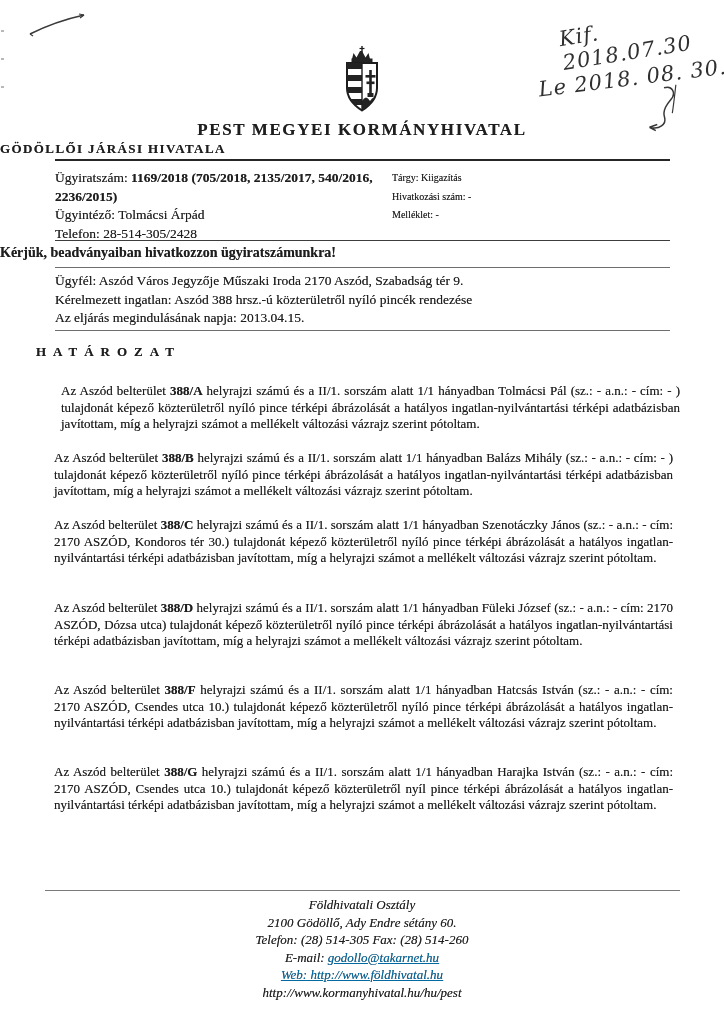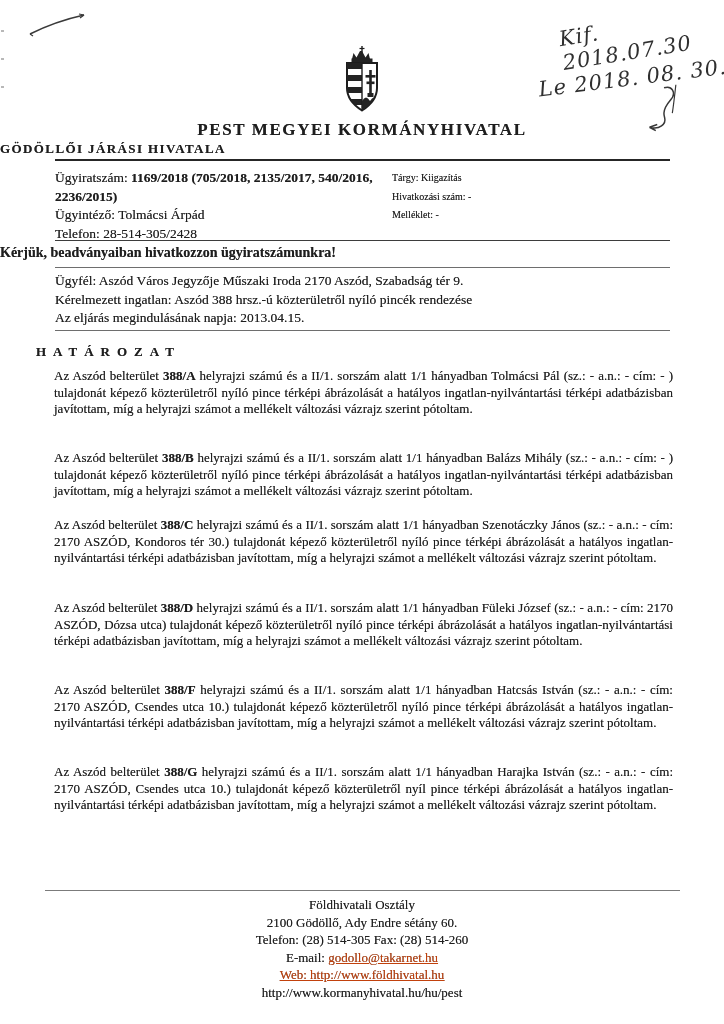--- a/index.html
+++ b/index.html
@@ -40,25 +40,25 @@
   .info-right{left:392px;top:169px;width:280px;font-size:10px;line-height:18.5px;}
   .b{font-weight:bold;}
 
   .notice{left:0;right:0;top:245px;font-weight:bold;font-size:14px;}
 
   .client{left:55px;top:272px;width:618px;font-size:13.5px;line-height:18.5px;}
 
   .decision-title{left:0;right:0;top:344px;text-align:left;font-weight:bold;font-size:13px;letter-spacing:7px;padding-left:36px;}
 
   .para{left:54px;width:619px;font-size:13px;line-height:16.5px;text-align:justify;}
-  .p1{top:368px;} .p2{top:450px;} .p3{top:517px;}
+  .p1{top:383px;margin-left:7px;} .p2{top:450px;} .p3{top:517px;}
   .p4{top:600px;} .p5{top:682px;} .p6{top:764px;}
 
-  .footer{left:0;right:0;top:896px;text-align:center;font-size:13px;line-height:17.5px;}
-  .u{text-decoration:underline;color:#c2410c;}
+  .footer{left:0;right:0;top:896px;text-align:center;font-size:13px;line-height:17.5px;font-style:italic;}
+  .u{text-decoration:underline;color:#0369a1;}
 </style>
 </head>
 <body>
 
 <div class="page">
 
   <div class="edge-mark" style="top:30px;"></div>
   <div class="edge-mark" style="top:58px;"></div>
   <div class="edge-mark" style="top:86px;"></div>
 

